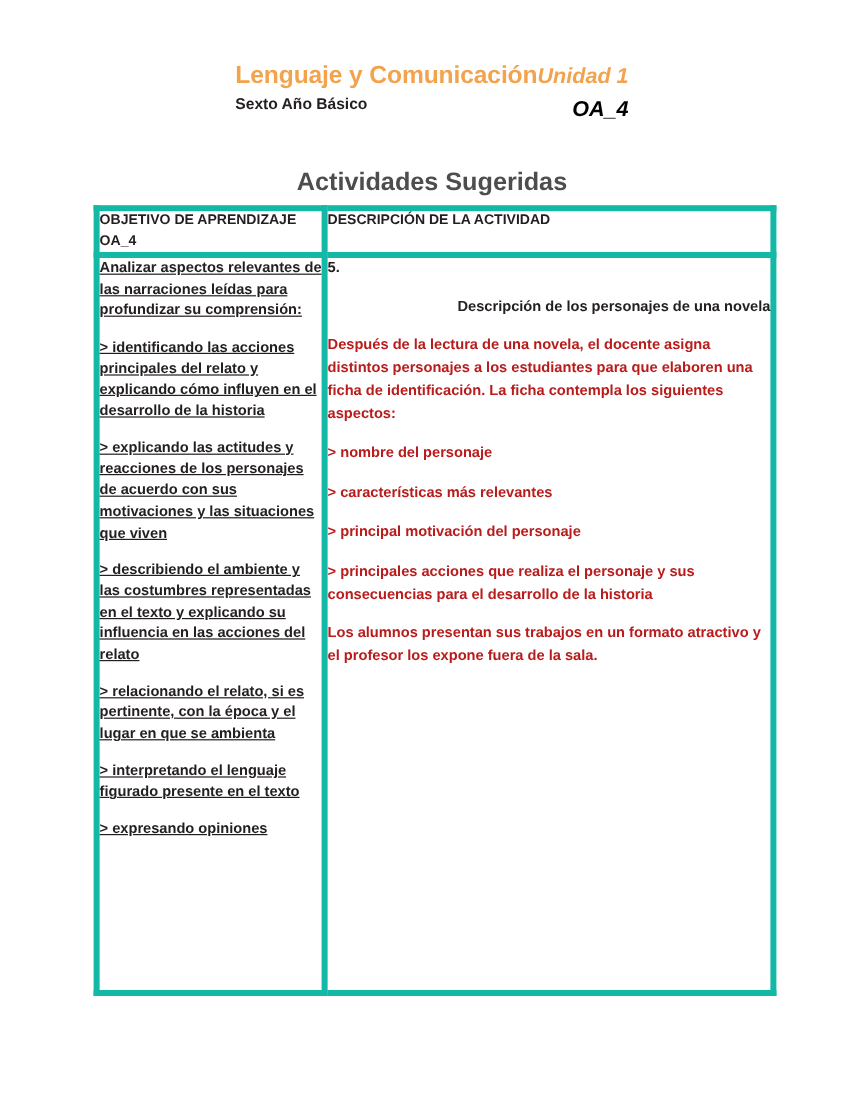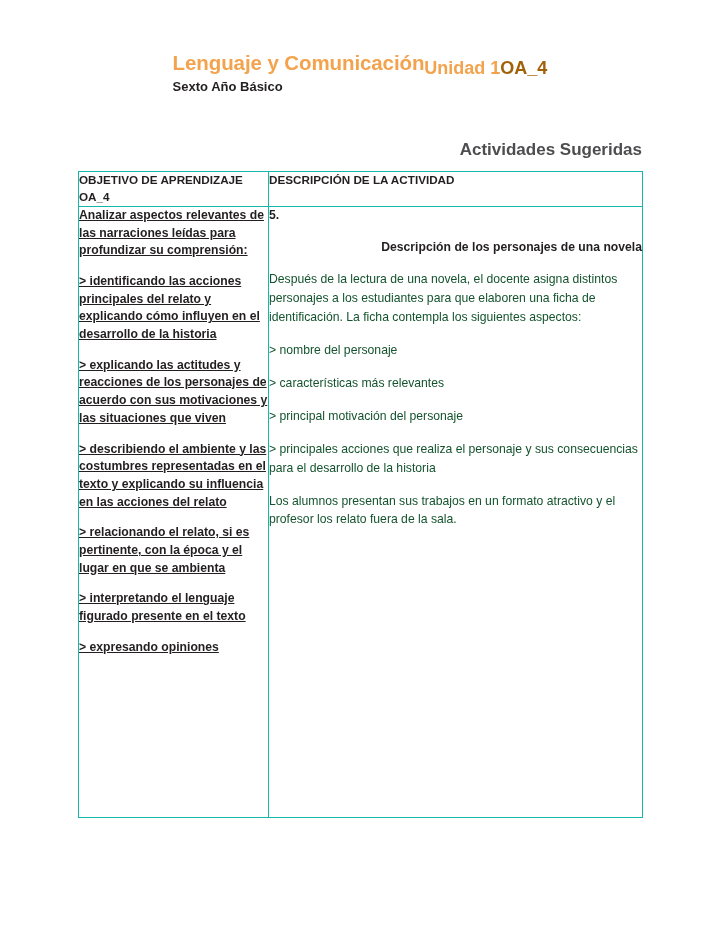--- a/index.html
+++ b/index.html
@@ -34,23 +34,24 @@
     justify-content: center;
     align-items: flex-start;
     margin-top: 12px;
   }
   .header-left {
     display: flex;
     flex-direction: column;
   }
   .header-right {
     display: flex;
-    flex-direction: row;
+    flex-direction: column;
     align-items: flex-end;
     padding-top: 2px;
+    font-style: italic;
   }
   .subject-title {
     font-size: 20.5px;
     font-weight: bold;
     color: #f3a34d;
     line-height: 1.28;
     letter-spacing: -0.1px;
   }
   .grade-title {
     font-size: 13px;
@@ -61,48 +62,48 @@
   }
   .unit-label {
     font-size: 18px;
     font-weight: bold;
     color: #f3a34d;
     line-height: 1.3;
   }
   .oa-label {
     font-size: 18px;
     font-weight: bold;
-    color: #a16207;
+    color: #000000;
     line-height: 1.3;
     margin-top: 5px;
   }
 
   
   .section-title {
     position: absolute;
     left: 78px;
     top: 140px;
     width: 564px;
-    text-align: right;
-    font-size: 17px;
+    text-align: center;
+    font-size: 21px;
     font-weight: bold;
     color: #4d4d4f;
   }
 
   
   .activity-table {
     position: absolute;
     left: 78px;
     top: 171px;
     width: 564px;
     border-collapse: collapse;
     table-layout: fixed;
   }
   .activity-table td {
-    border: 1px solid #14b8a6;
+    border: 5px solid #14b8a6;
     vertical-align: top;
     padding: 0;
   }
   .col-objective { width: 190px; }
   .col-description { width: 374px; }
 
   .th-objective {
     padding: 8px 7px 9px 7px;
     font-size: 11.7px;
     font-weight: bold;
@@ -146,23 +147,23 @@
   .desc-heading {
     font-size: 12.2px;
     font-weight: bold;
     line-height: 1.45;
     color: #231f20;
     margin: 0 0 14px 0;
     text-align: right;
   }
   .desc-para {
     font-size: 12.2px;
-    font-weight: normal;
+    font-weight: bold;
     line-height: 1.55;
-    color: #14532d;
+    color: #b91c1c;
     margin: 0 0 14px 0;
   }
   .desc-para:last-child { margin-bottom: 0; }
 </style>
 </head>
 <body>
 
 <div class="page">
 
   <div class="doc-header">
@@ -199,19 +200,19 @@
           <p class="obj-block">&gt; expresando opiniones</p>
         </td>
         <td class="td-description">
           <p class="desc-num">5.</p>
           <p class="desc-heading">Descripción de los personajes de una novela</p>
           <p class="desc-para">Después de la lectura de una novela, el docente asigna distintos personajes a los estudiantes para que elaboren una ficha de identificación. La ficha contempla los siguientes aspectos:</p>
           <p class="desc-para">&gt; nombre del personaje</p>
           <p class="desc-para">&gt; características más relevantes</p>
           <p class="desc-para">&gt; principal motivación del personaje</p>
           <p class="desc-para">&gt; principales acciones que realiza el personaje y sus consecuencias para el desarrollo de la historia</p>
-          <p class="desc-para">Los alumnos presentan sus trabajos en un formato atractivo y el profesor los relato fuera de la sala.</p>
+          <p class="desc-para">Los alumnos presentan sus trabajos en un formato atractivo y el profesor los expone fuera de la sala.</p>
         </td>
       </tr>
     </tbody>
   </table>
 
 </div>
 
 </body></html>

